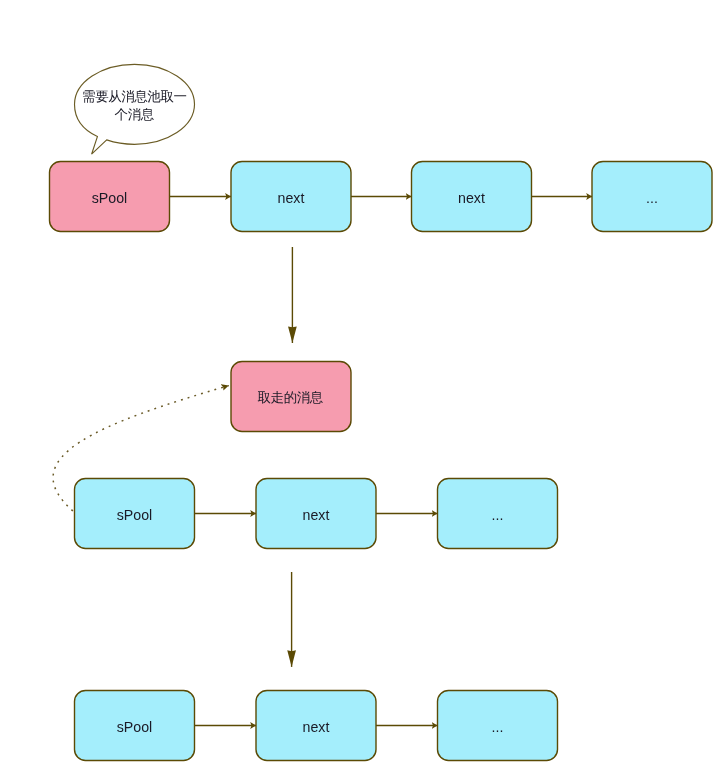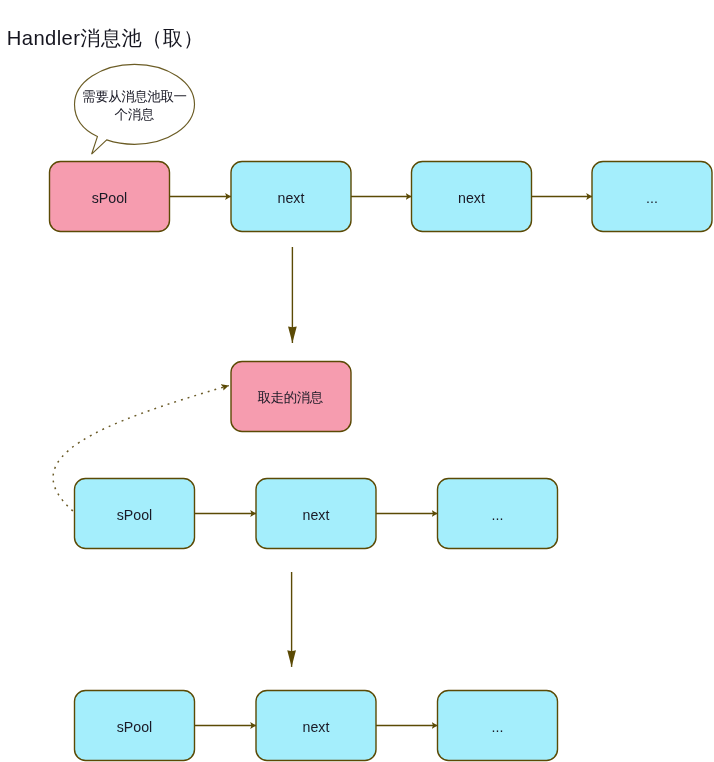--- a/index.html
+++ b/index.html
@@ -14,21 +14,20 @@
              font-size:13.5px;letter-spacing:-0.45px;fill:#1a1a26;}
   .bubble-text{font-family:"Liberation Sans","DejaVu Sans",sans-serif;
                font-size:13.5px;letter-spacing:-0.45px;fill:#1a1a26;}
   #title{position:absolute;left:6.8px;top:24.8px;font-size:20.2px;color:#15151f;
          white-space:nowrap;letter-spacing:0.4px;}
 </style>
 </head>
 <body>
 
 <div id="stage">
-  <div id="title">Handler消息池（取）</div>
 
   <svg id="diagram" width="714" height="762" viewBox="0 0 714 762">
     <defs>
       <marker id="ah" markerWidth="9" markerHeight="9" refX="5.8" refY="3.5" orient="auto" markerUnits="userSpaceOnUse">
         <path d="M0.0,0.0 L5.8,3.5 L0.0,7.0 L1.3,3.5 Z" fill="#5B4A05"></path>
       </marker>
       <marker id="ahs" markerWidth="11" markerHeight="11" refX="7.6" refY="3.6" orient="auto" markerUnits="userSpaceOnUse">
         <path d="M0,0 L7.6,3.6 L1.0,6.9 L1.85,3.5 Z" fill="#5B4A05"></path>
       </marker>
       <marker id="ahv" markerWidth="20" markerHeight="20" refX="16.6" refY="4.35" orient="auto" markerUnits="userSpaceOnUse">

